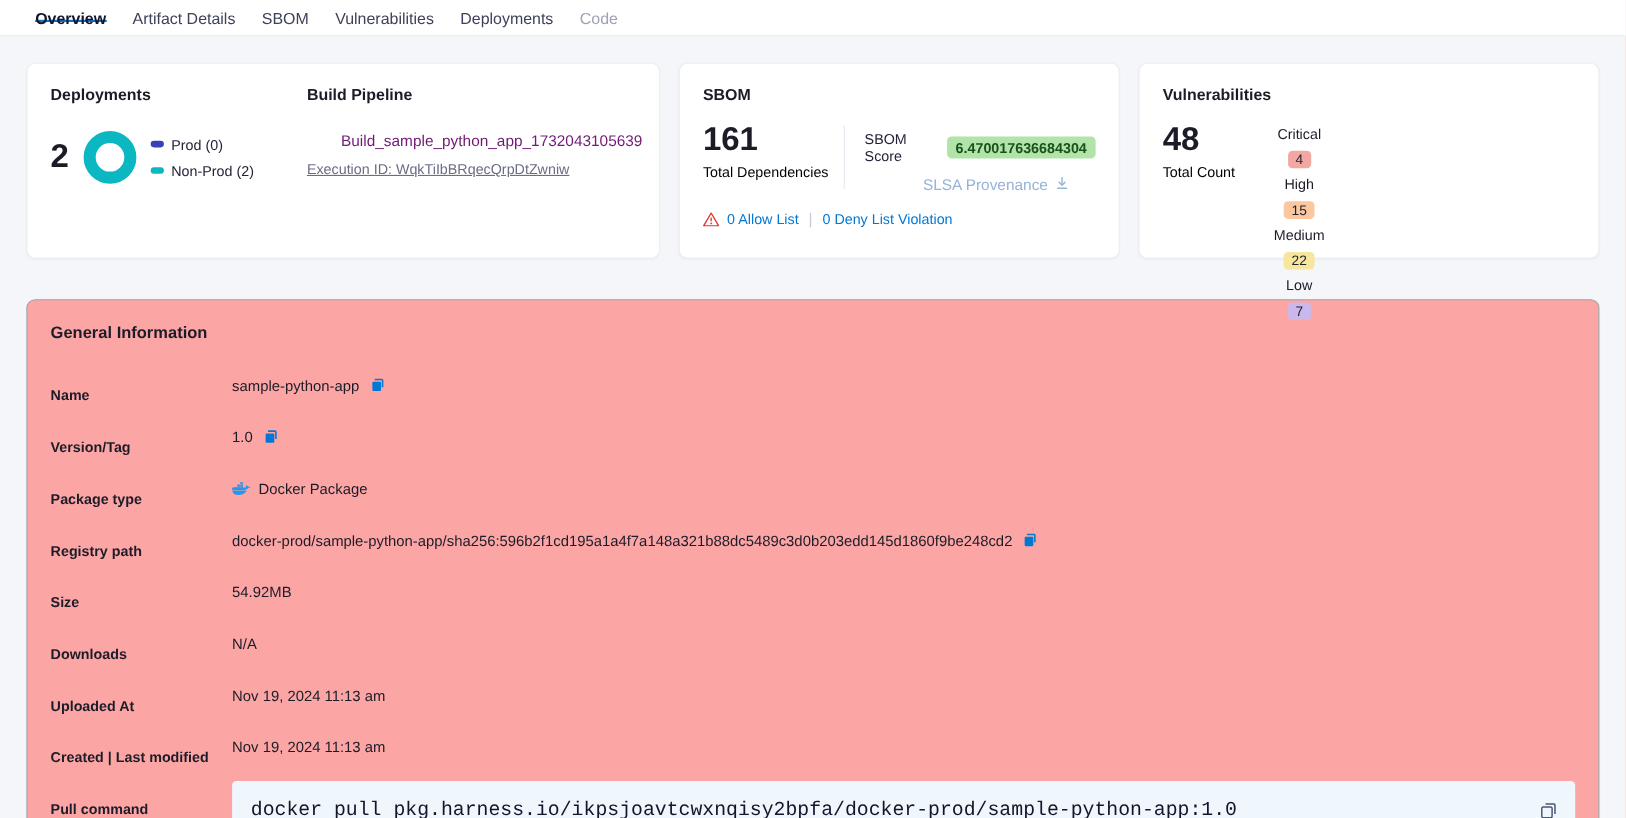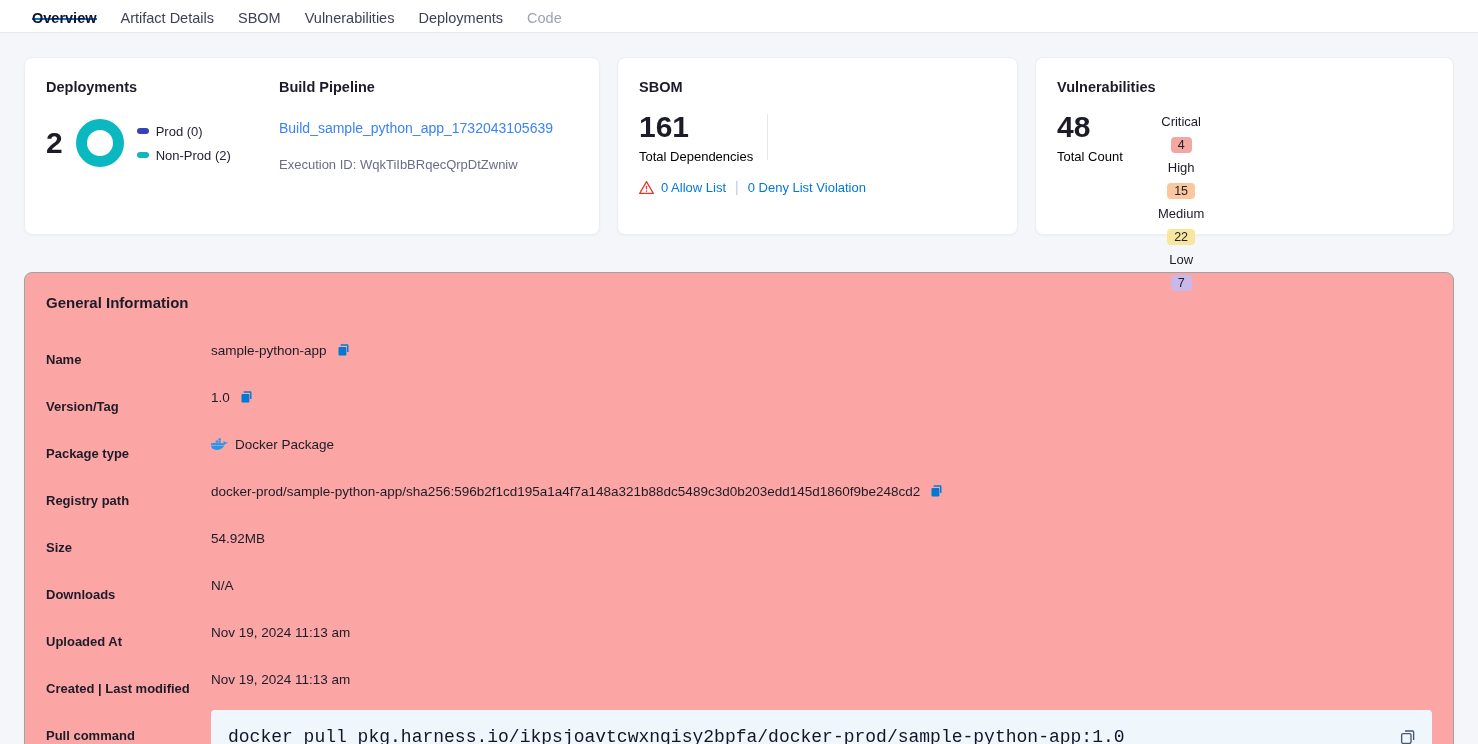--- a/index.html
+++ b/index.html
@@ -58,23 +58,23 @@
     box-sizing: content-box;
     flex-shrink: 0;
   }
   .legend { display: flex; flex-direction: column; gap: 9px; font-size: 13px; color: #23243a; }
   .legend-item { display: flex; align-items: center; gap: 7px; }
   .dot { width: 12px; height: 6px; border-radius: 3px; display: inline-block; }
 
   .pipeline-col { padding-left: 1px; min-width: 0; }
   .pipeline-link {
     display: inline-block; margin-top: 25px;
-    color: #3b82f6; font-size: 14px; text-decoration: none; cursor: pointer;
-  }
-  .exec-id { margin-top: 20px; color: #6b6d85; font-size: 13px; }
+    color: #701a75; font-size: 14px; text-decoration: none; cursor: pointer; margin-left: 31px;
+  }
+  .exec-id { margin-top: 8px; color: #6b6d85; font-size: 13px; text-decoration: underline; }
 
   .count-label { font-size: 13px; margin-top: 7px; color: #000000; }
   .sbom-content { display: flex; margin-top: 17px; }
   .sbom-left { min-width: 128px; }
   .sbom-divider { border-left: 1px solid #e6e8f0; margin: 2px 18px 4px 0; }
   .sbom-right { padding-top: 7px; }
   .score-row { display: flex; align-items: center; gap: 9px; font-size: 13px; color: #23243a; }
   .score-badge {
     background: #b2e3a9; color: #17521a;
     padding: 2.5px 8px; border-radius: 4px;
@@ -172,20 +172,36 @@
   </section>
 
   <section class="card card-sbom">
     <h3>SBOM</h3>
     <div class="sbom-content">
       <div class="sbom-left">
         <div class="big-num">161</div>
         <div class="count-label">Total Dependencies</div>
       </div>
       <div class="sbom-divider"></div>
+      <div class="sbom-right">
+        <div class="score-row">
+          <span>SBOM Score</span>
+          <span class="score-badge">6.470017636684304</span>
+        </div>
+        <div class="slsa-row">
+          <span>SLSA Provenance</span>
+          <span class="dl-icon">
+            <svg width="13" height="13" viewBox="0 0 24 24" fill="none" stroke="#97b3d6" stroke-width="2.4" stroke-linecap="round">
+              <path d="M12 3v11"></path>
+                <path d="M7 10.5 12 15.5 17 10.5"></path>
+                <path d="M4.5 20.5h15"></path>
+            </svg>
+          </span>
+        </div>
+      </div>
     </div>
     <div class="sbom-links">
       <span class="warn-icon">
         <svg width="15" height="13" viewBox="0 0 24 21">
           <path d="M12 1 23 20H1z" fill="none" stroke="#e5362c" stroke-width="2" stroke-linejoin="round"></path>
           <rect x="11" y="7.5" width="2" height="6" rx="1" fill="#e5362c"></rect>
           <circle cx="12" cy="16.3" r="1.3" fill="#e5362c"></circle>
         </svg>
       </span>
       <a class="blue-link">0 Allow List</a>

